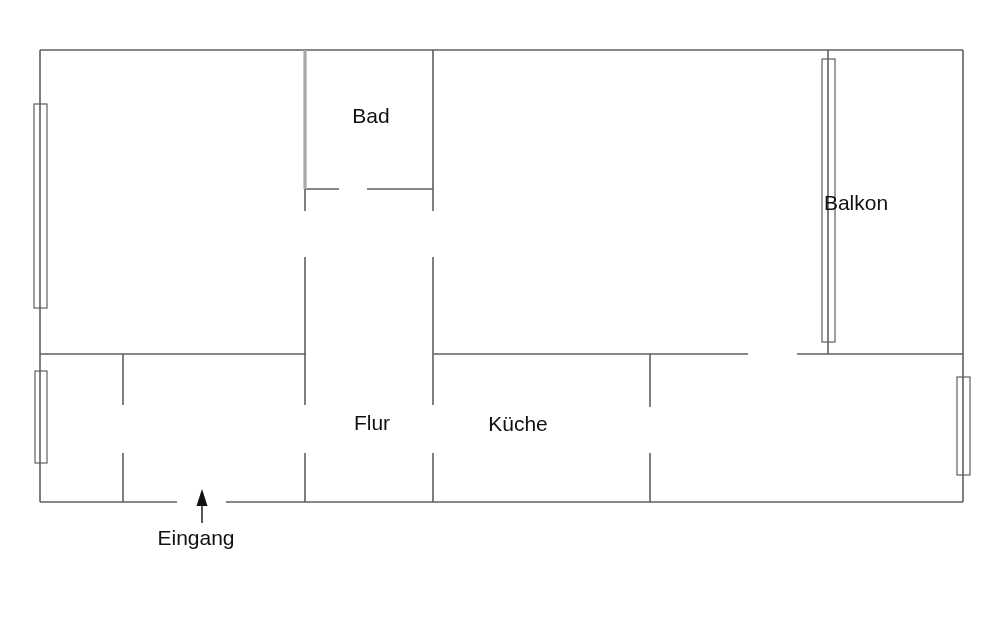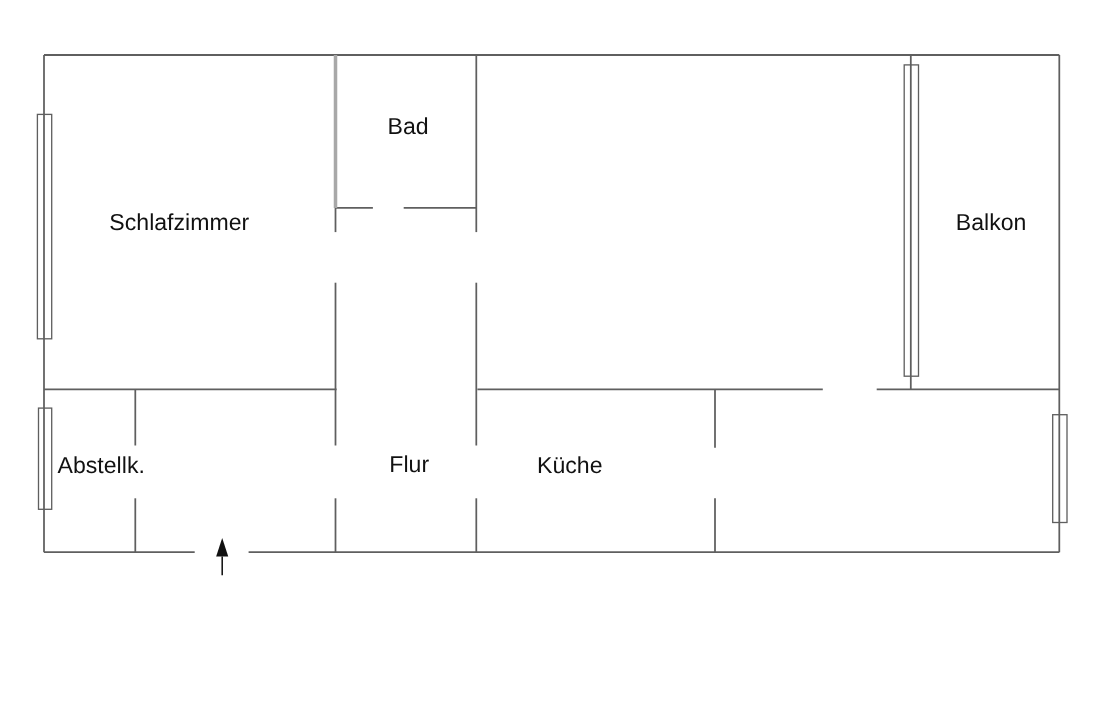--- a/index.html
+++ b/index.html
@@ -58,20 +58,19 @@
       <rect x="822" y="59" width="13" height="283"></rect>
       <rect x="957" y="377" width="13" height="98"></rect>
     </g>
 
     <g>
       <line x1="202" y1="506" x2="202" y2="523" stroke="#111111" stroke-width="1.4"></line>
       <polygon points="202,489 196.5,506 207.5,506" fill="#111111"></polygon>
     </g>
   </svg>
 
-  <div class="room-label" style="left:163px;top:203px">Schlafzimmer</div>
   <div class="room-label" style="left:371px;top:116px">Bad</div>
-  <div class="room-label" style="left:901px;top:203px">Balkon</div>
-  <div class="room-label" style="left:92px;top:424px">Abstellk.</div>
+  <div class="room-label" style="left:856px;top:203px">Balkon</div>
   <div class="room-label" style="left:372px;top:423px">Flur</div>
   <div class="room-label" style="left:518px;top:424px">Küche</div>
+  <div class="room-label" style="left:196px;top:538px">Eingang</div>
 
 </div>
 
 </body></html>

